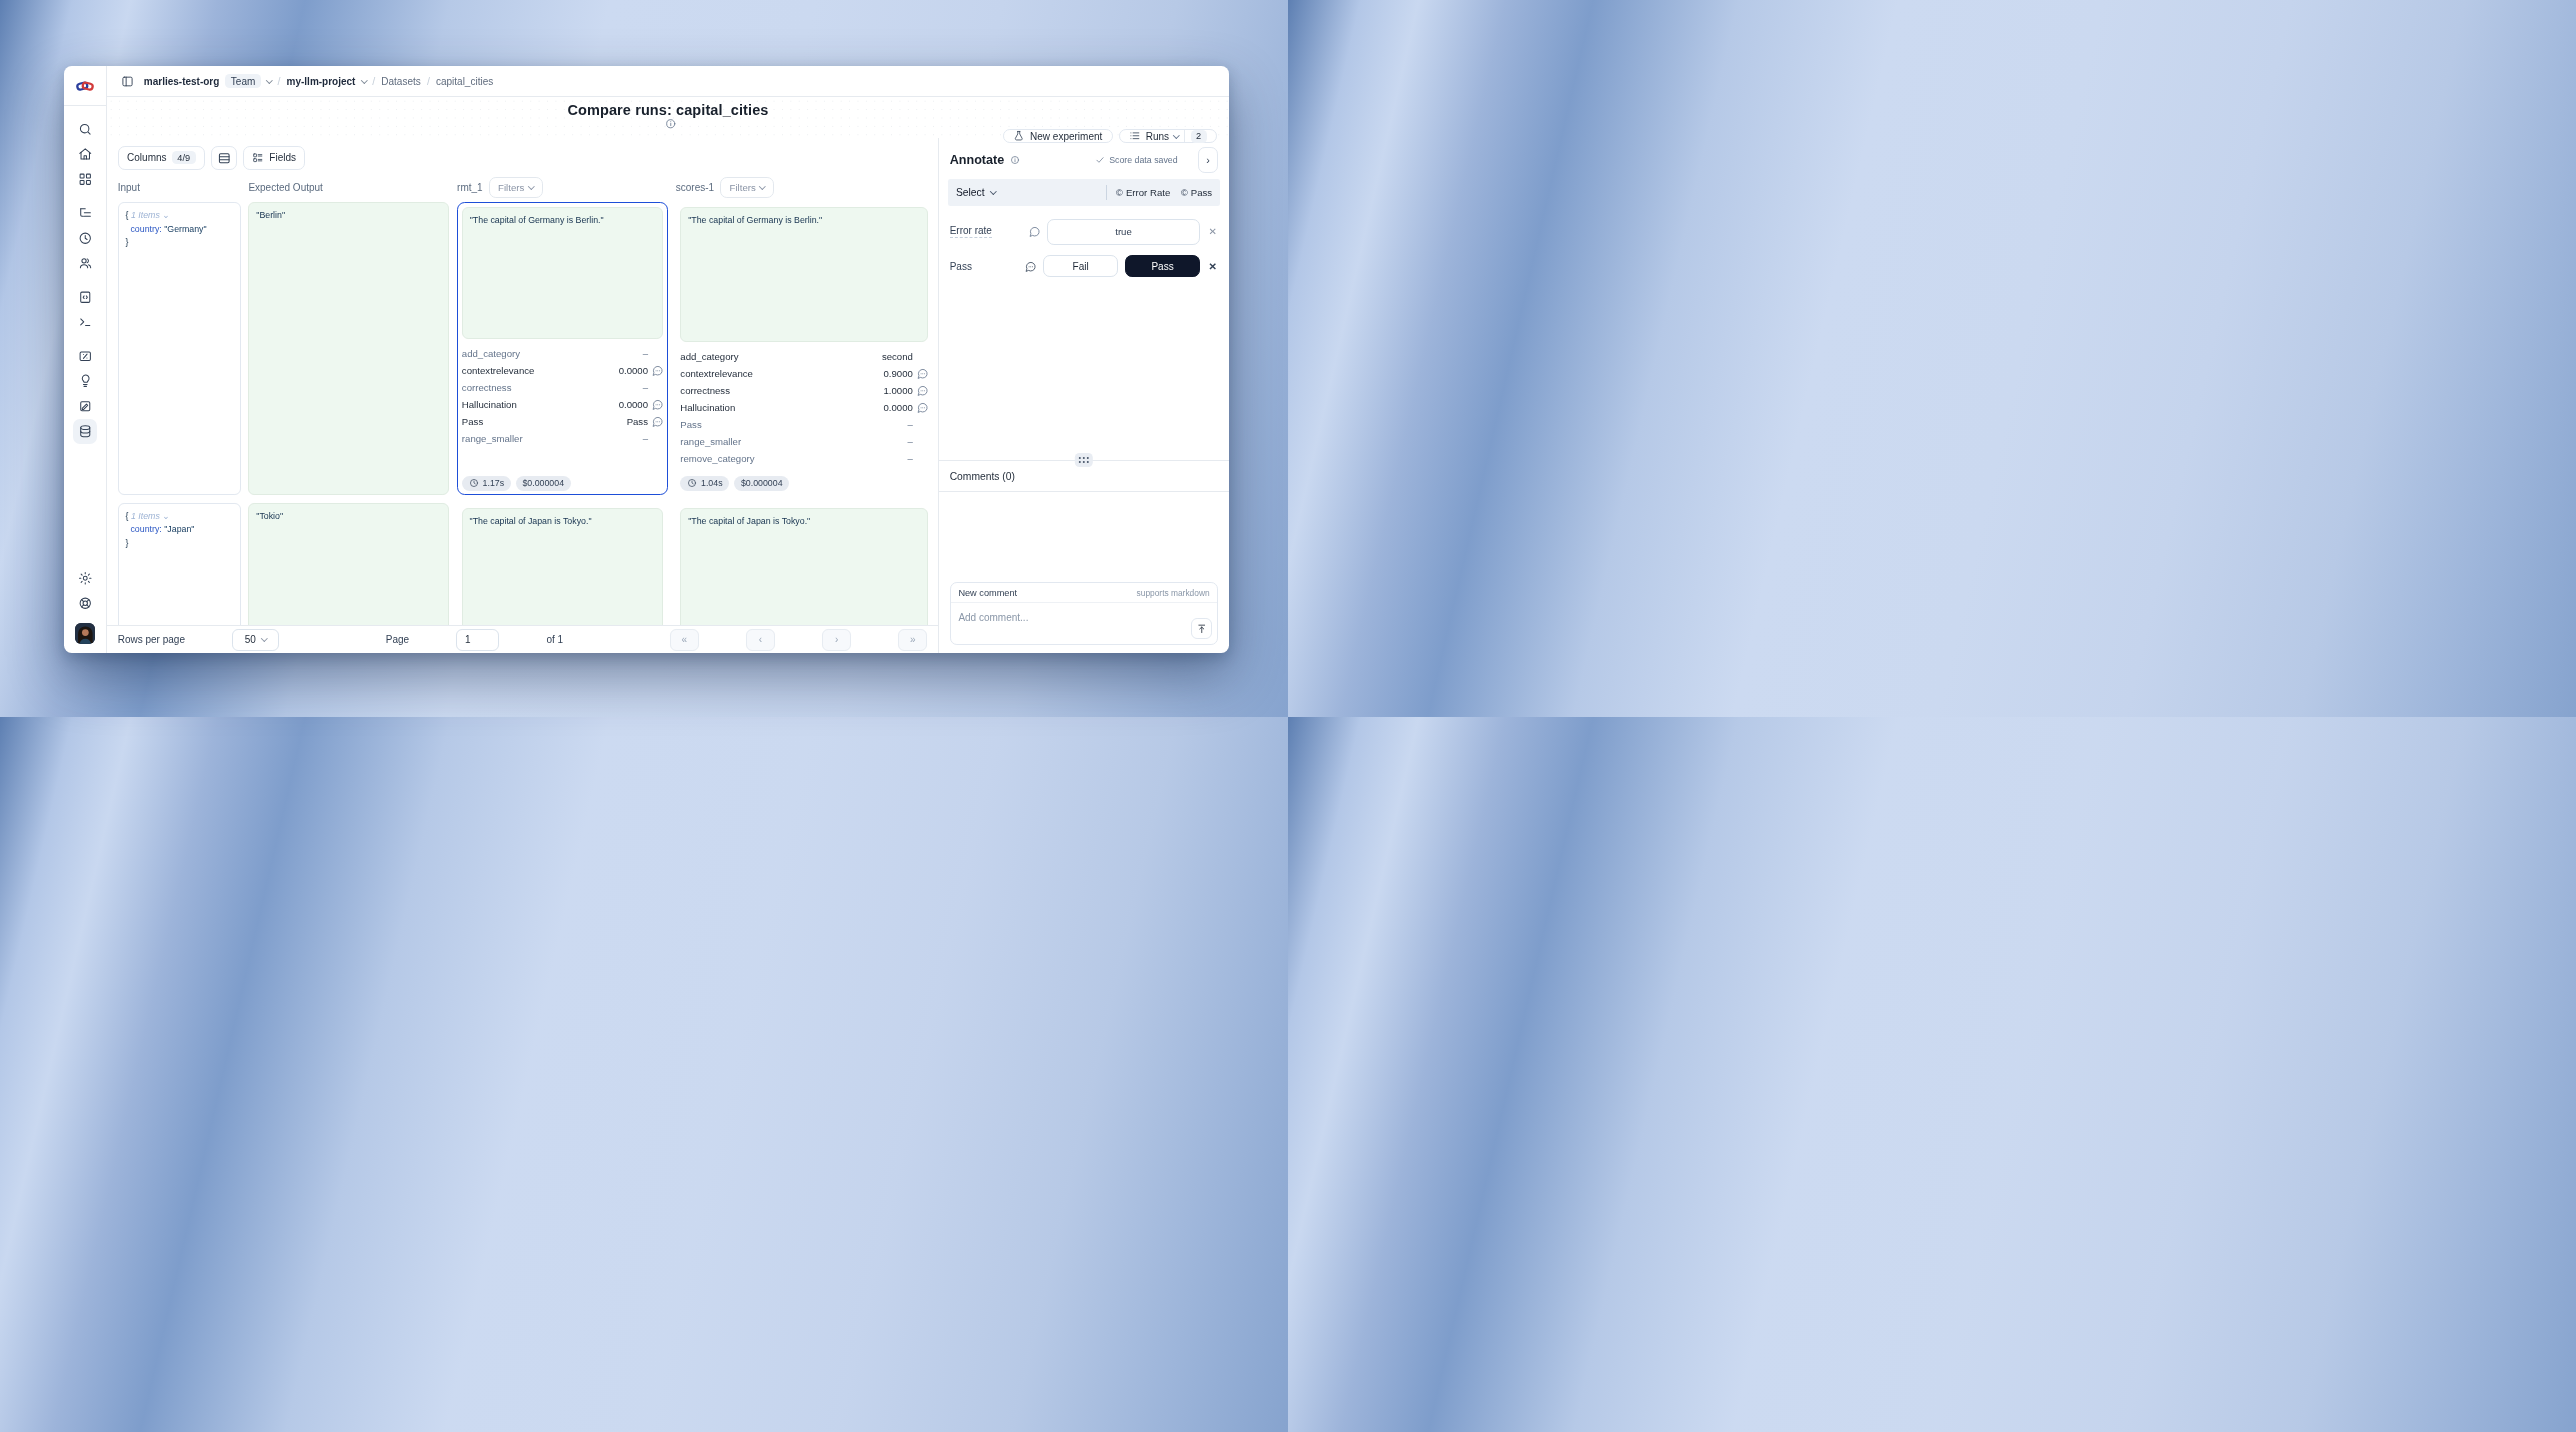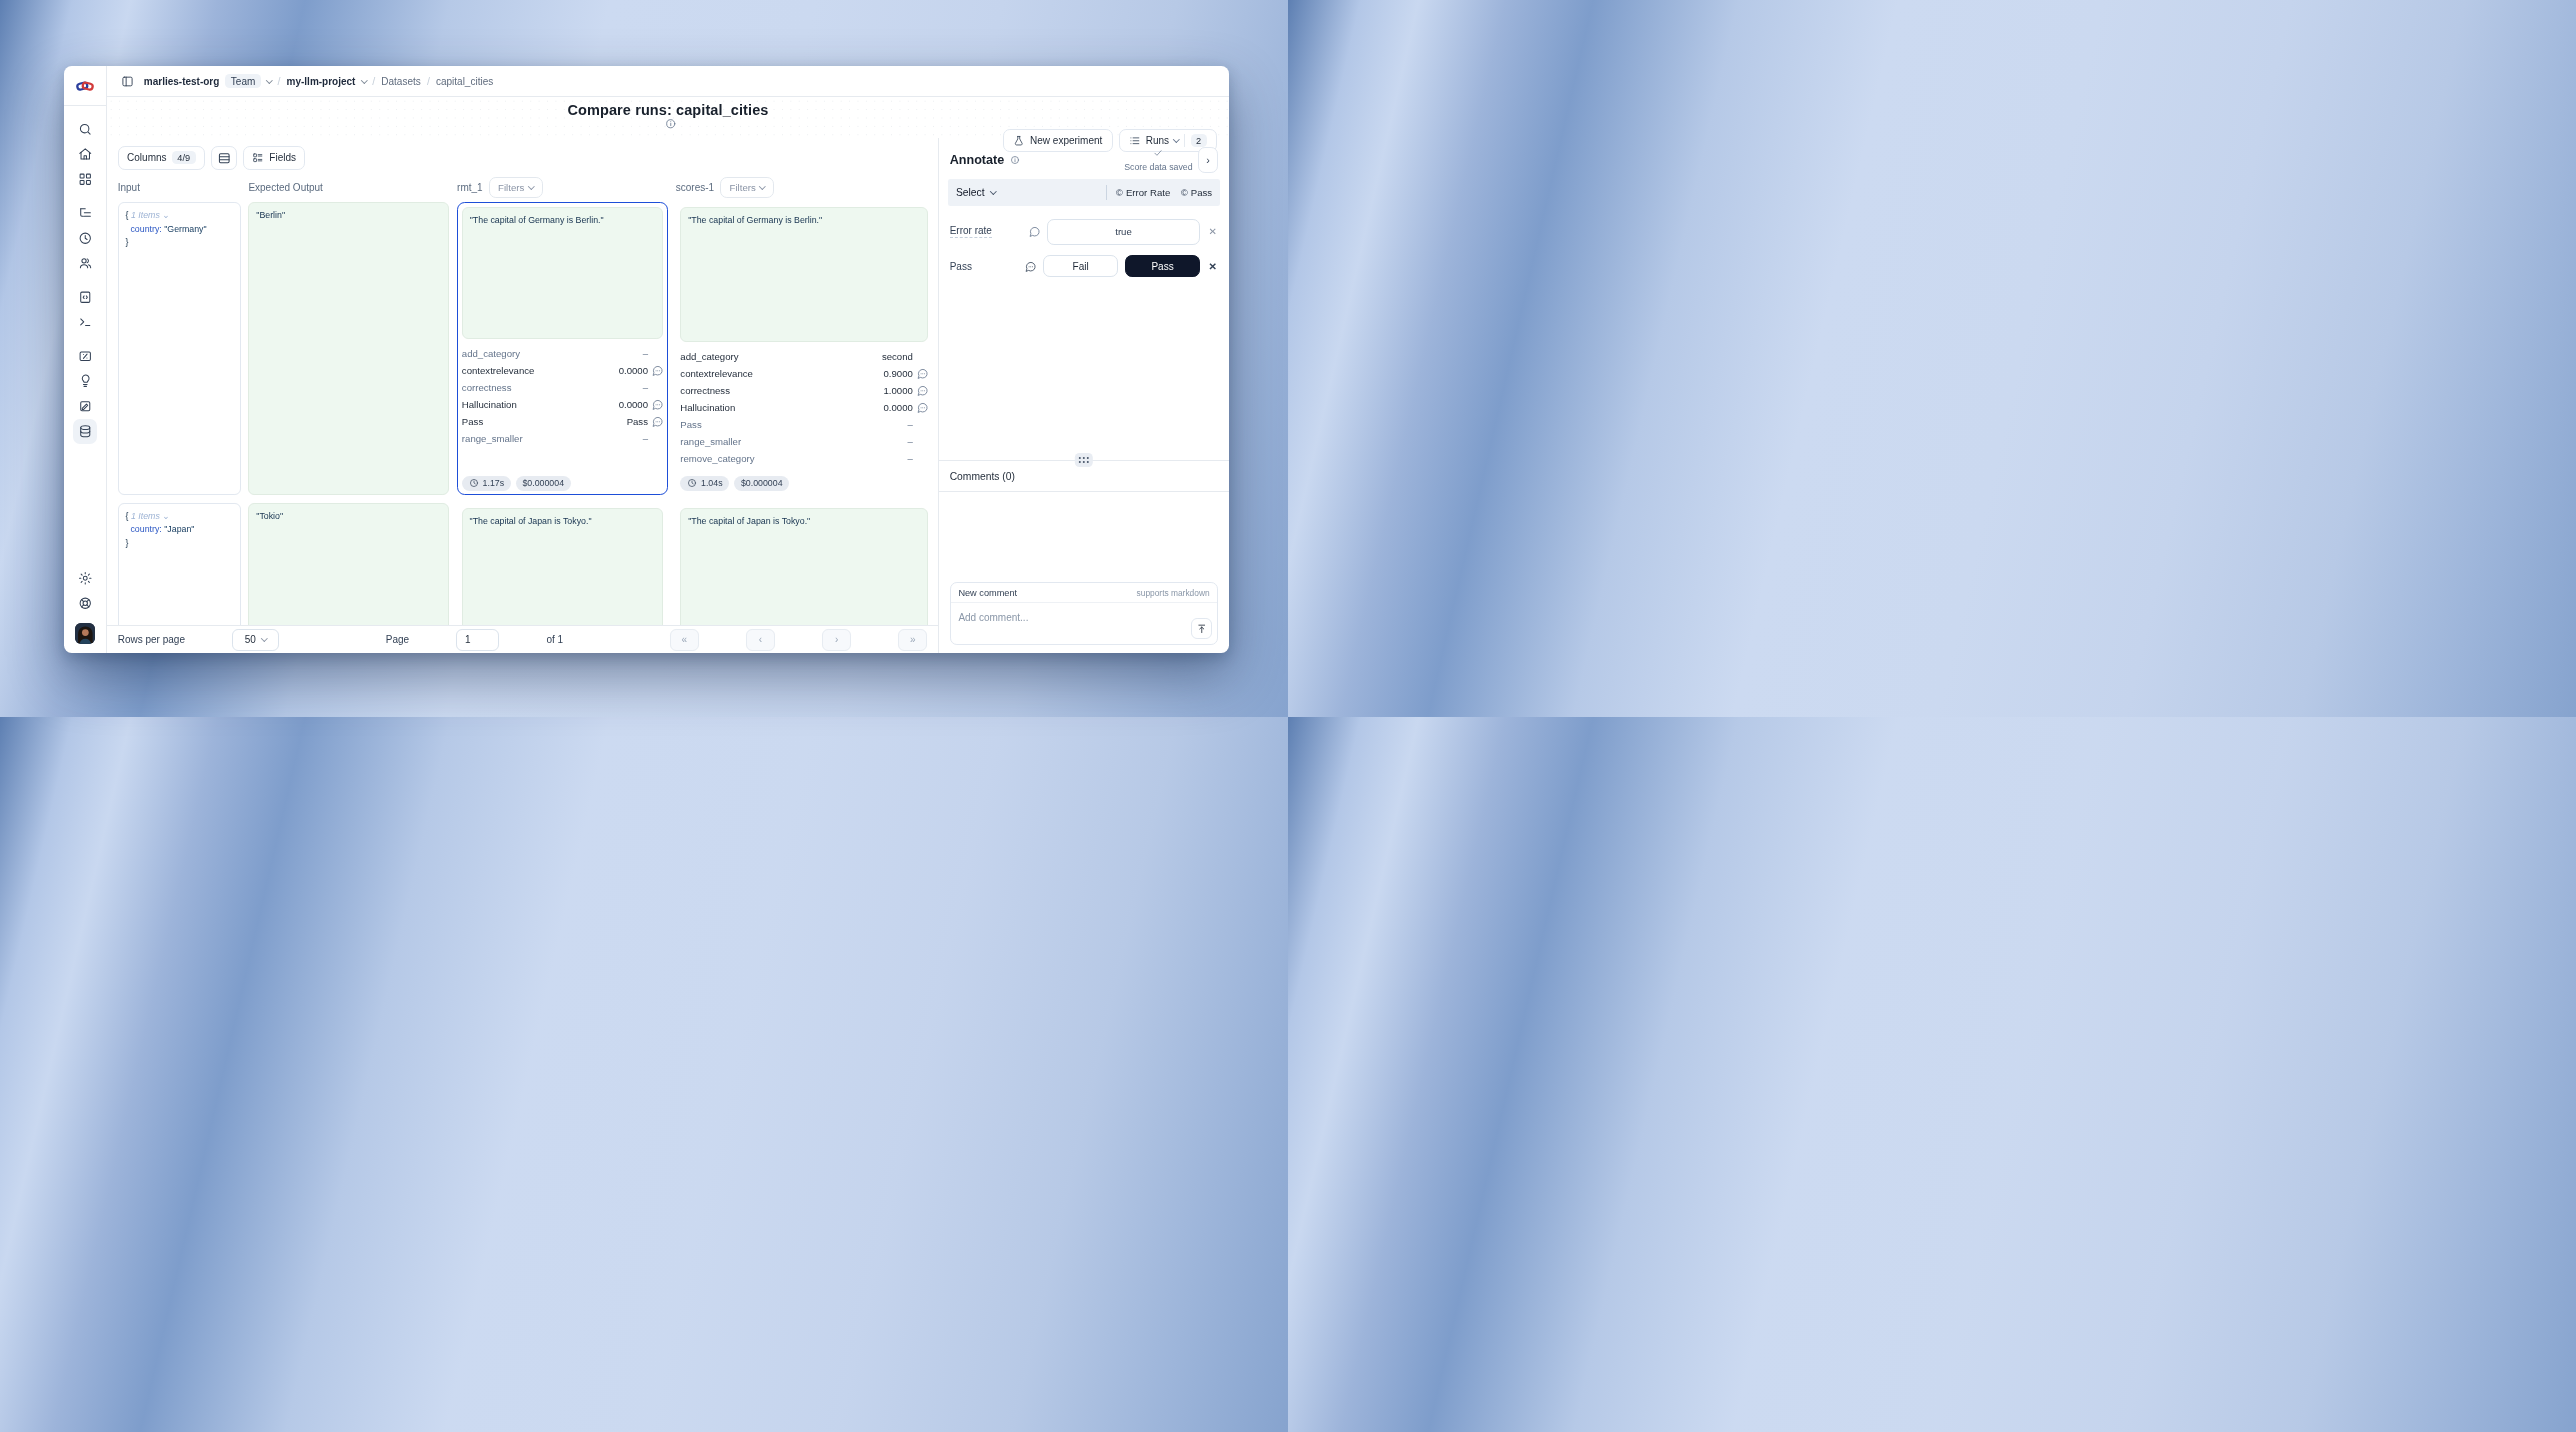--- a/index.html
+++ b/index.html
@@ -35,21 +35,21 @@
   .badge{background:#eef2f7;border-radius:4.6px;padding:1.5px 5.4px;font-size:10px;color:#334155;}
   .slash{color:#c7d0da;font-size:10.7px;}
   .crumb-link{font-size:10px;color:#5f6b7d;}
   .crumbs .chv{color:#7b8794;}
 
   .dots{background-image:radial-gradient(rgba(100,116,139,.13) 0.8px,transparent 0.8px);background-size:8.4px 8.4px;}
   .titlebar{height:41px;display:flex;align-items:center;padding:4.6px 12.3px 0;flex-shrink:0;flex-direction:column;}
   .title{font-size:14.5px;font-weight:700;color:#18202c;letter-spacing:0.1px;}
   .info{margin-left:6.1px;color:#64748b;}
   .titlebar .actions{margin-left:auto;display:flex;gap:6.1px;}
-  .btn{display:inline-flex;align-items:center;gap:5.4px;height:23px;padding:0 9.2px;background:#fff;border:0.8px solid var(--line2);border-radius:6.9px;font-size:10px;font-weight:500;color:#1f2937;cursor:pointer;}
+  .btn{display:inline-flex;align-items:center;gap:5.4px;height:14px;padding:0 9.2px;background:#fff;border:0.8px solid var(--line2);border-radius:6.9px;font-size:10px;font-weight:500;color:#1f2937;cursor:pointer;}
   .btn .chv{color:#64748b;}
   .btn .vdiv{width:0.8px;height:12.3px;background:#e5eaf0;}
   .cnt{background:#eef2f7;border-radius:4.6px;padding:1.5px 5.4px;font-size:9.2px;color:#1f2937;}
 
   .tabs{height:24px;display:flex;gap:23px;padding:0 12.3px;border-bottom:0.8px solid var(--line);flex-shrink:0;}
   .tab{font-size:10.3px;color:#475569;background:none;border:none;cursor:pointer;padding:0 1.5px;position:relative;}
   .tab.active{color:#0f172a;font-weight:700;}
   .tab.active::after{content:"";position:absolute;left:0;right:0;bottom:-0.8px;height:2.3px;background:var(--accent);border-radius:1.5px 1.5px 0 0;}
 
   .bodyrow{flex:1;display:flex;min-height:0;}
@@ -98,21 +98,21 @@
   .selbox .chv{color:#8a94a4;}
   .pageinput{width:43px;height:22px;border:0.8px solid #dbe3ec;border-radius:6.1px;background:#fff;font-size:10px;color:#1f2937;display:flex;align-items:center;padding-left:7.7px;}
   .gap24{width:12.3px;}
   .pgbtn{width:29px;height:22px;border:0.8px solid #e7ecf2;border-radius:6.1px;background:#f7f9fc;color:#9aa7b8;font-size:10px;display:inline-flex;align-items:center;justify-content:center;cursor:pointer;}
 
   
   .panel{width:291px;border-left:0.8px solid var(--line);display:flex;flex-direction:column;padding:7.7px 10.7px 7.7px;flex-shrink:0;}
   .panel-head{display:flex;align-items:center;height:29px;flex-shrink:0;}
   .panel-title{font-size:12.6px;font-weight:700;color:#18202c;}
   .panel-head .info{margin-left:5.4px;}
-  .saved{margin-left:auto;display:flex;align-items:center;gap:3.8px;font-size:8.8px;color:#64748b;margin-right:5px;flex-direction:column;}
+  .saved{margin-left:auto;display:flex;align-items:center;gap:3.8px;font-size:8.8px;color:#64748b;margin-right:20px;}
   .chev-btn{width:20.7px;height:26px;border:0.8px solid var(--line2);border-radius:6.9px;background:#fff;color:#334155;font-size:10.7px;cursor:pointer;}
   .select-bar{height:27px;background:#eef2f7;display:flex;align-items:center;padding:0 7.7px;margin:4.6px -1.5px 0;border-radius:2.3px;flex-shrink:0;}
   .select-btn{display:flex;align-items:center;gap:6.1px;background:none;border:none;font-size:10.3px;color:#111827;cursor:pointer;}
   .select-btn .chv{color:#475569;}
   .sb-div{width:0.8px;height:15.3px;background:#cbd5e1;margin-left:auto;margin-right:9.2px;}
   .ccat{display:inline-flex;align-items:center;gap:3.1px;font-size:9.6px;color:#1f2937;background:none;border:none;cursor:pointer;}
   .copy{font-size:9.2px;color:#334155;}
   .ann-rows{margin-top:12.3px;display:flex;flex-direction:column;gap:10.7px;flex-shrink:0;}
   .ann-row{display:flex;align-items:center;gap:6.9px;}
   .ann-label{font-size:10px;color:#334155;margin-right:auto;}

